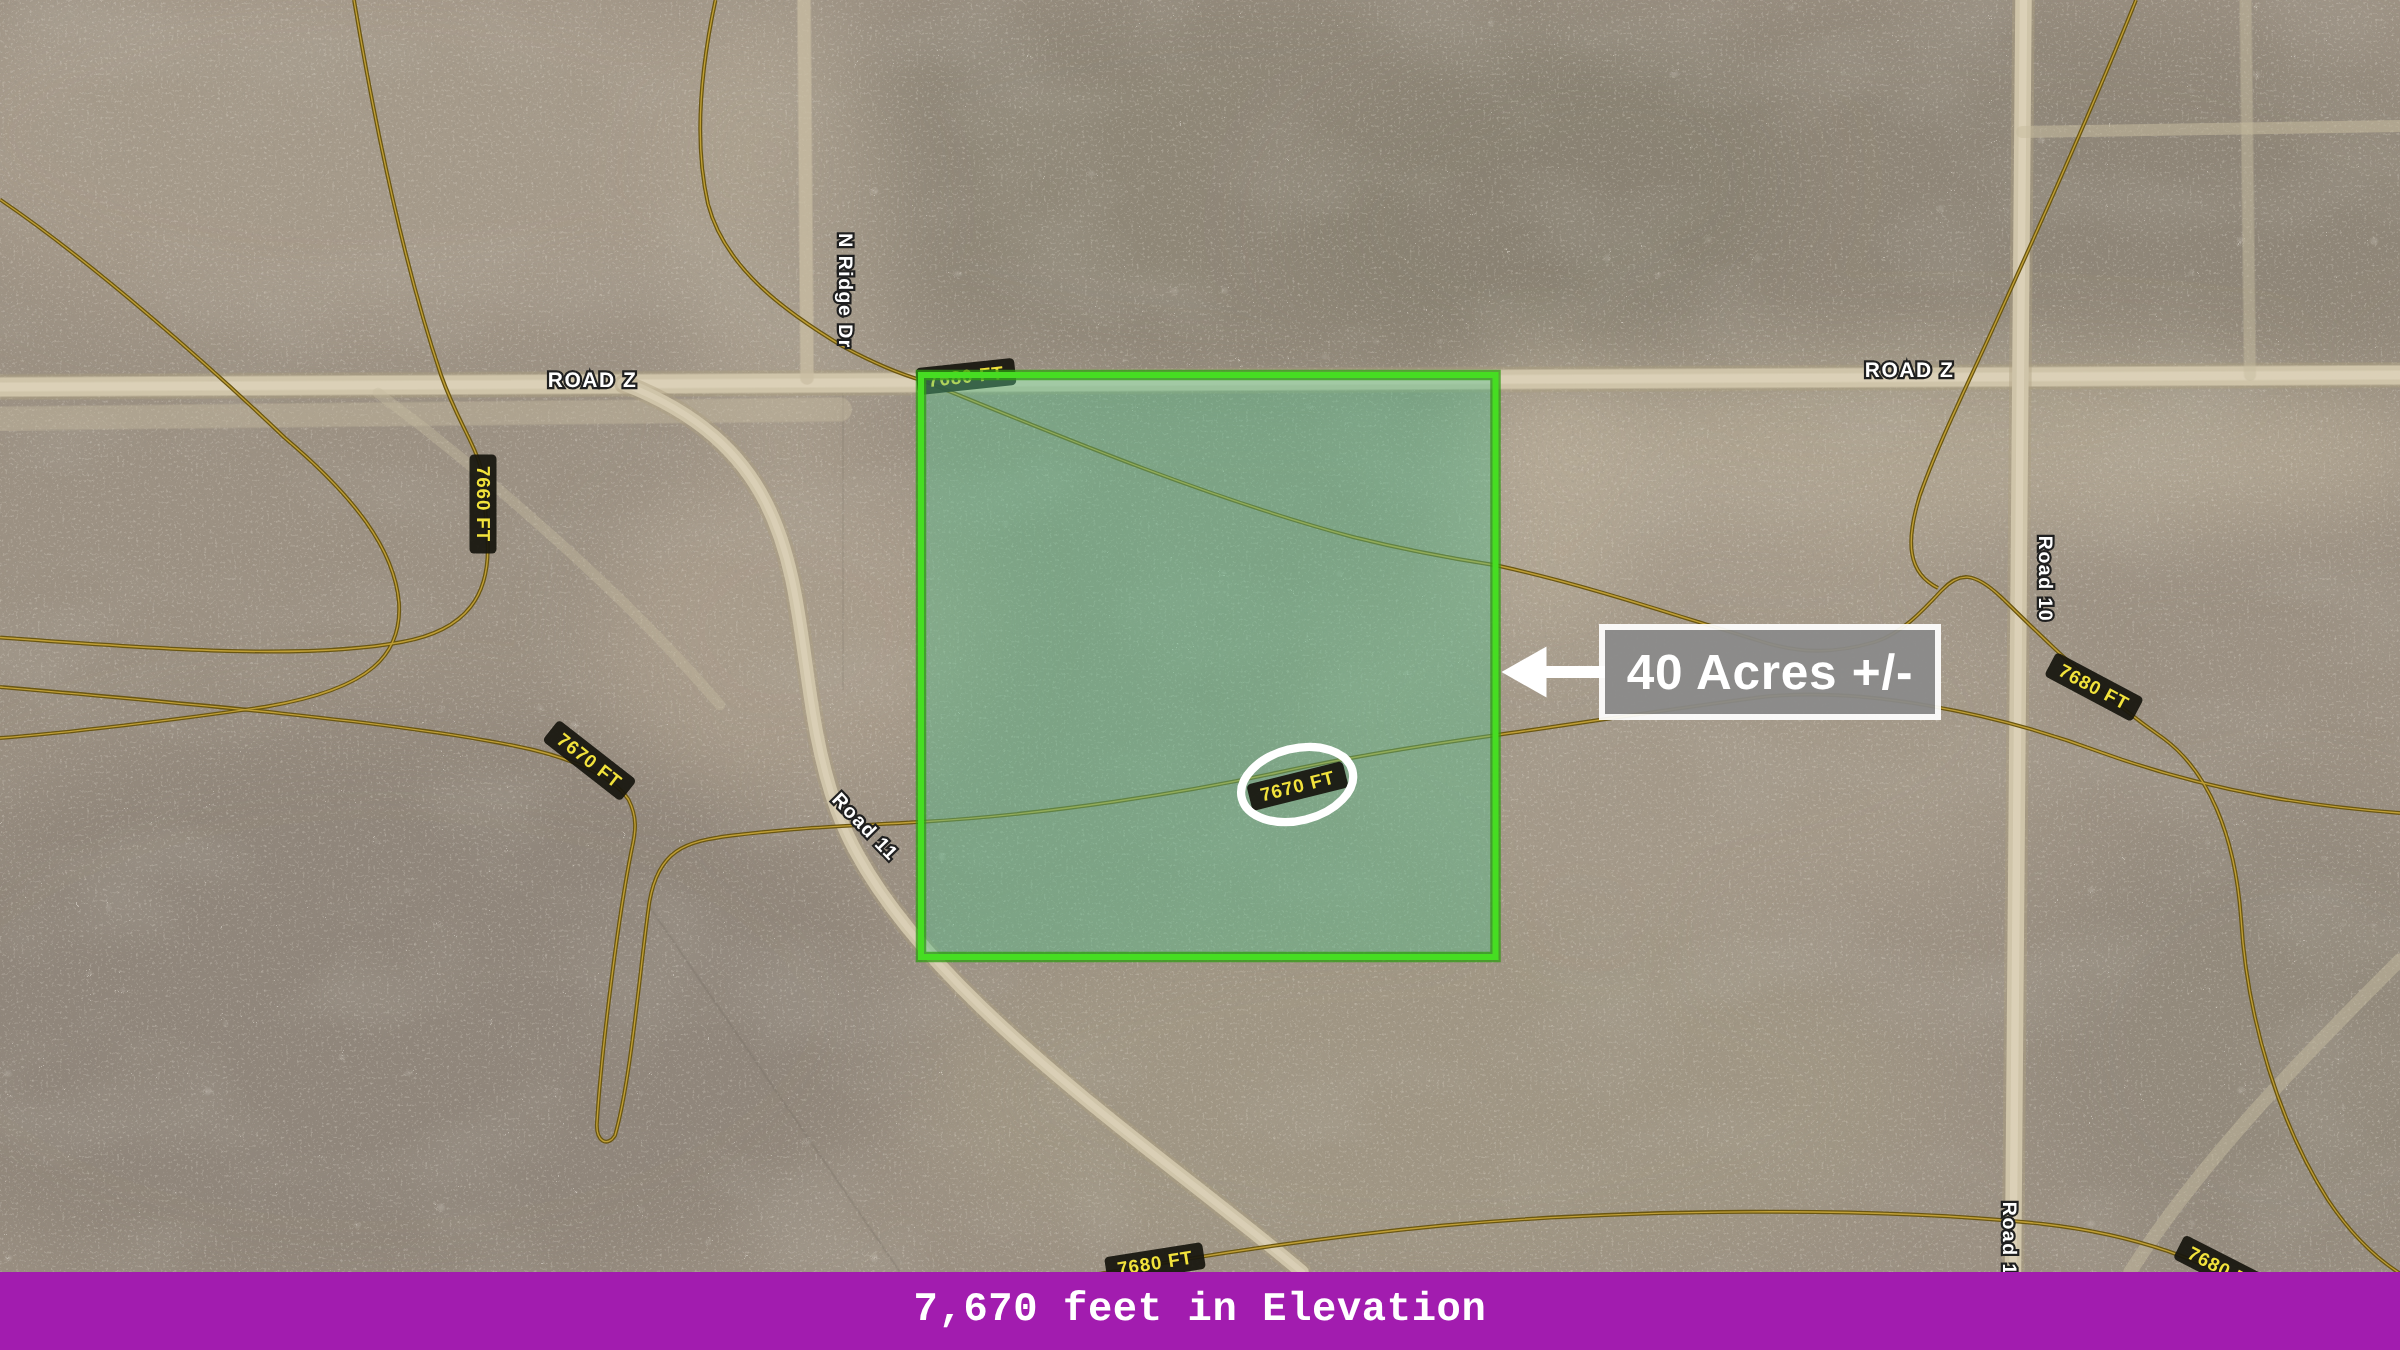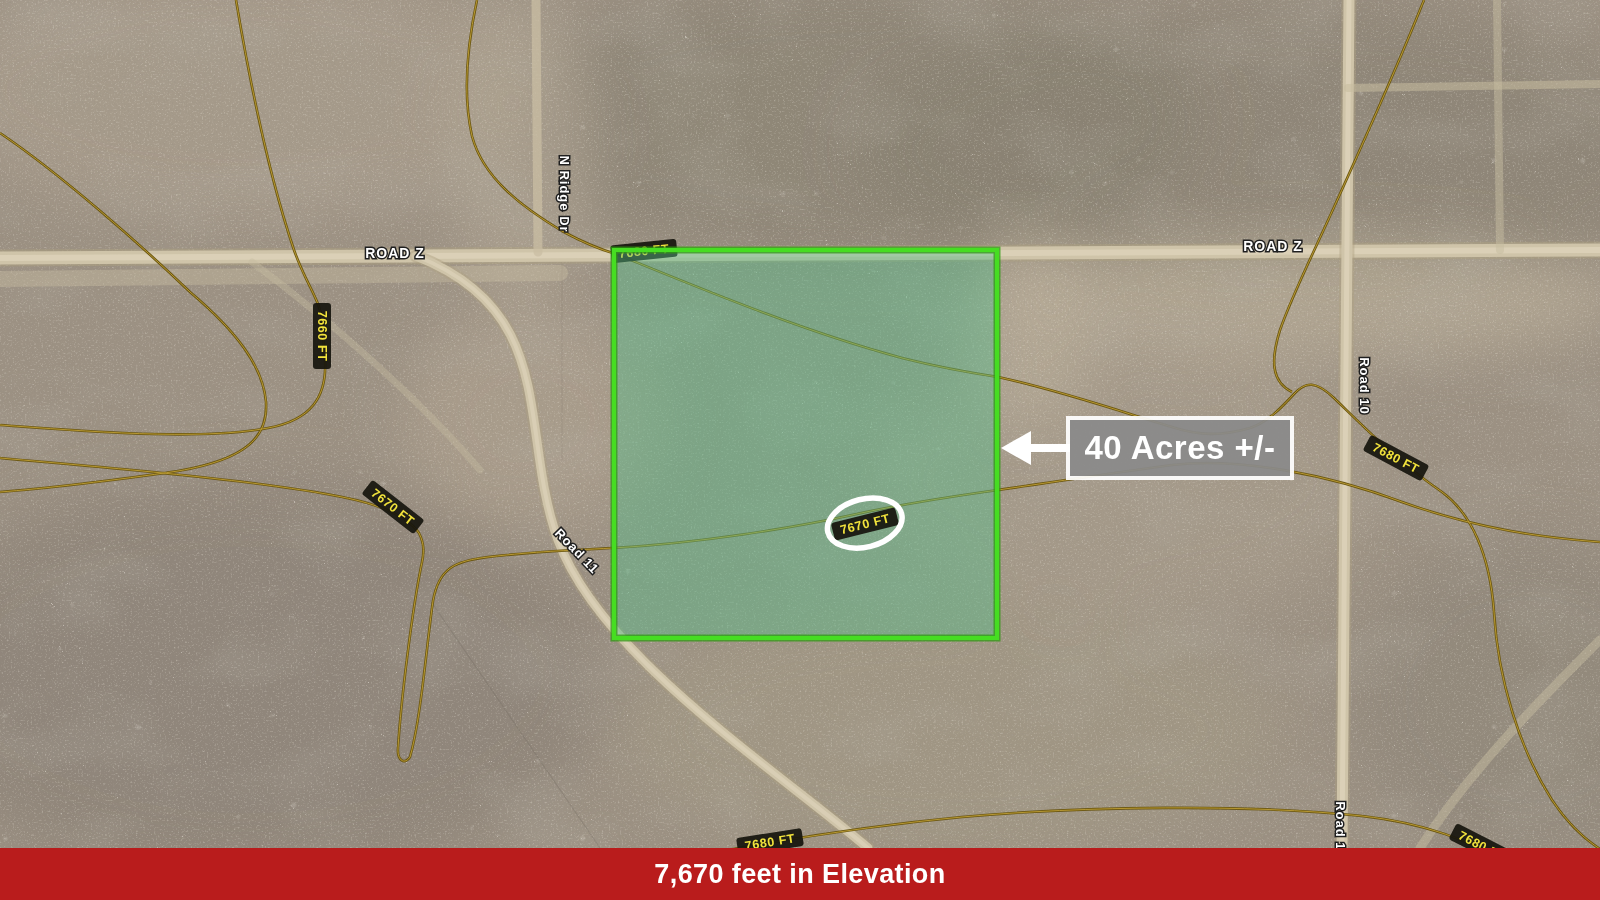--- a/index.html
+++ b/index.html
@@ -1,20 +1,20 @@
 <!DOCTYPE html>
 <html><head>
 <meta charset="utf-8">
 <style>
   html,body{margin:0;padding:0;background:#222;}
   .stage{position:relative;width:1600px;height:900px;overflow:hidden;background:#000;
          font-family:"Liberation Sans",sans-serif;}
   .map-svg{position:absolute;left:0;top:0;display:block;}
-  .caption-bar{position:absolute;left:0;bottom:0;width:1600px;height:52px;background:#b91c1c;
-               display:flex;align-items:center;justify-content:center;}
+  .caption-bar{position:absolute;left:0;bottom:0;width:1600px;height:52px;background:#a21caf;
+               display:flex;align-items:center;justify-content:center;font-family:Liberation Mono, monospace;}
   .caption-bar span{color:#fff;font-weight:bold;font-size:27px;letter-spacing:.4px;}
   
   text{font-family:"Liberation Sans",sans-serif;}
   .rlabel{font-weight:bold;font-size:14px;fill:#ffffff;stroke:#1f1f1f;stroke-width:3px;
           paint-order:stroke;letter-spacing:1px;text-anchor:middle;}
   .rlabel-sm{font-size:13px;}
   .clabel-box{fill:#17160e;opacity:.93;}
   .clabel-txt{font-weight:bold;font-size:12.5px;fill:#f2e33c;letter-spacing:.6px;text-anchor:middle;}
   .area-label{font-weight:bold;font-size:33px;fill:#ffffff;letter-spacing:.5px;text-anchor:middle;}
 </style>

